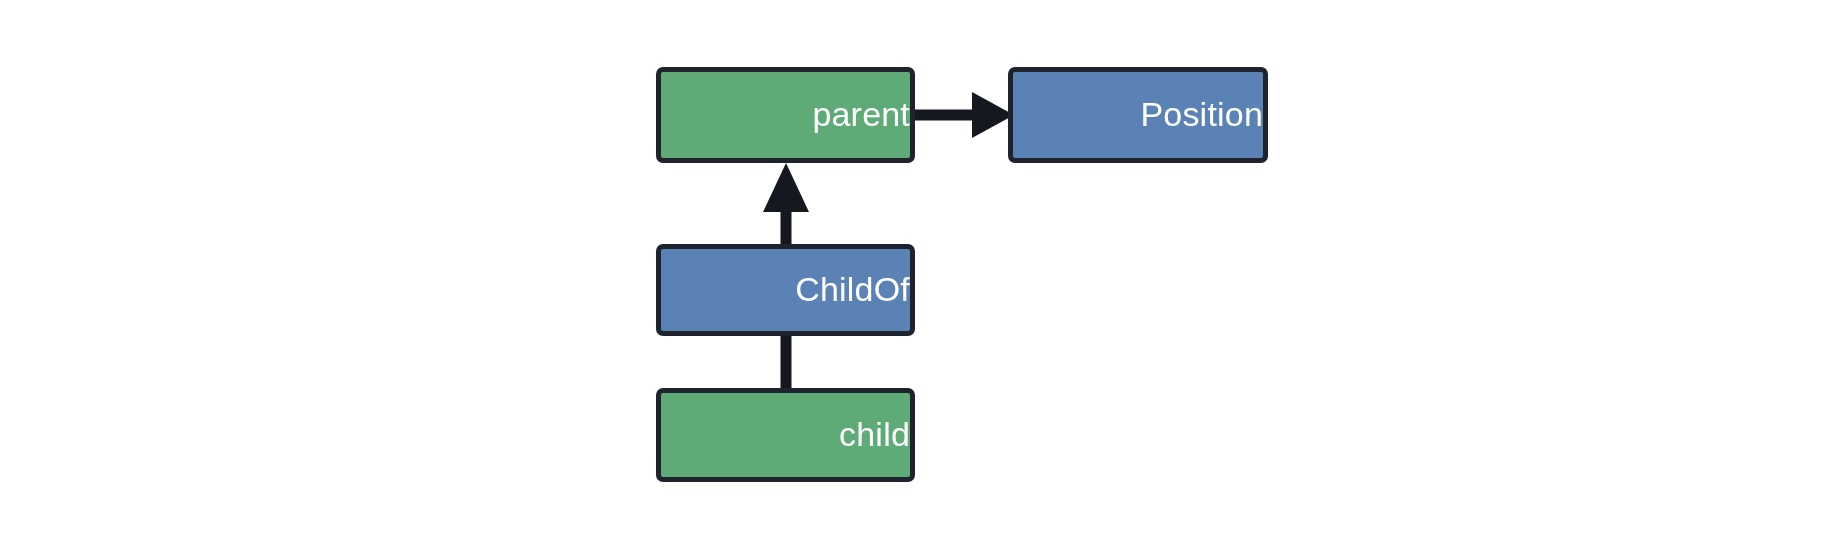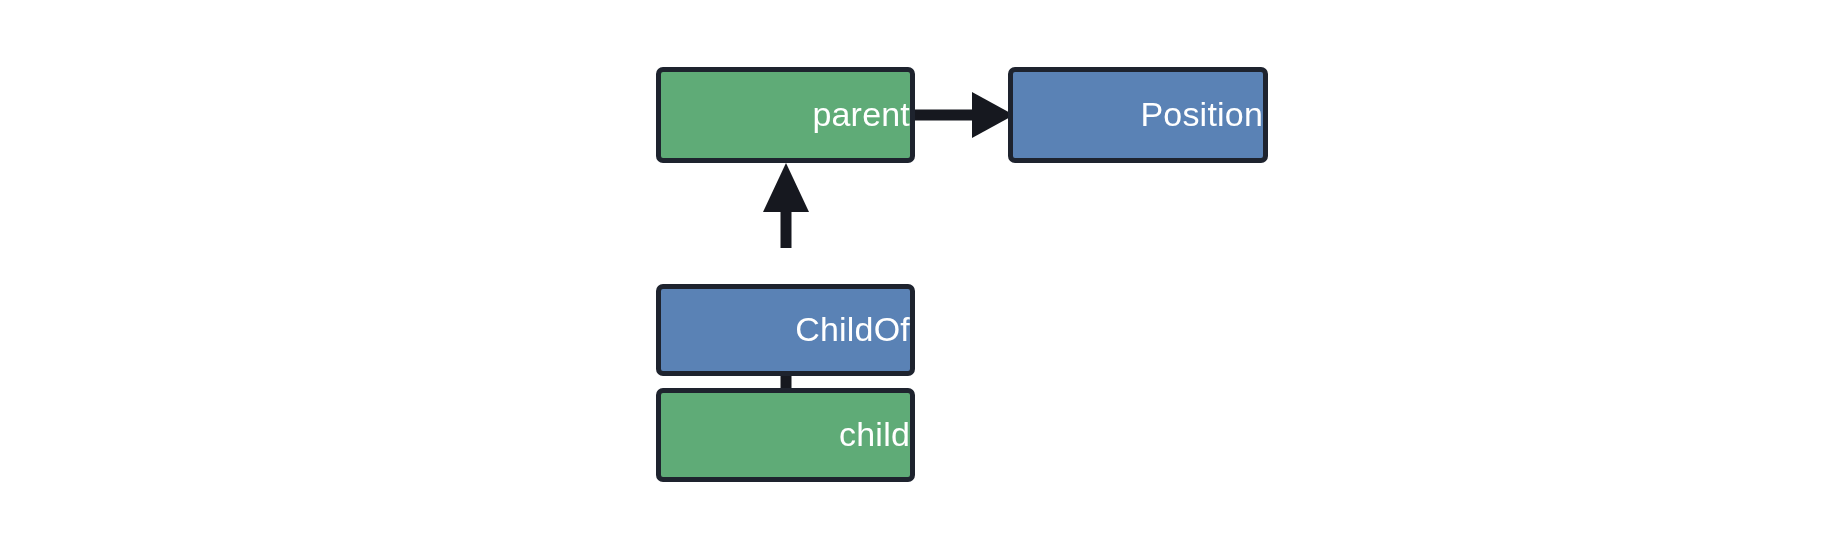--- a/index.html
+++ b/index.html
@@ -48,21 +48,21 @@
     top: 0;
     width: 1830px;
     height: 548px;
     pointer-events: none;
     overflow: visible;
   }
 
   
   #node-parent   { left: 656px;  top: 67px;  width: 259px; height: 96px; }
   #node-position { left: 1008px; top: 67px;  width: 260px; height: 96px; }
-  #node-childof  { left: 656px;  top: 244px; width: 259px; height: 92px; margin-top: 40px; }
+  #node-childof  { left: 656px;  top: 244px; width: 259px; height: 92px; }
   #node-child    { left: 656px;  top: 388px; width: 259px; height: 94px; }
 </style>
 </head>
 <body>
 
 <div id="canvas">
 
   <svg class="edge-svg" viewBox="0 0 1830 548" xmlns="http://www.w3.org/2000/svg">
 
     <g>

